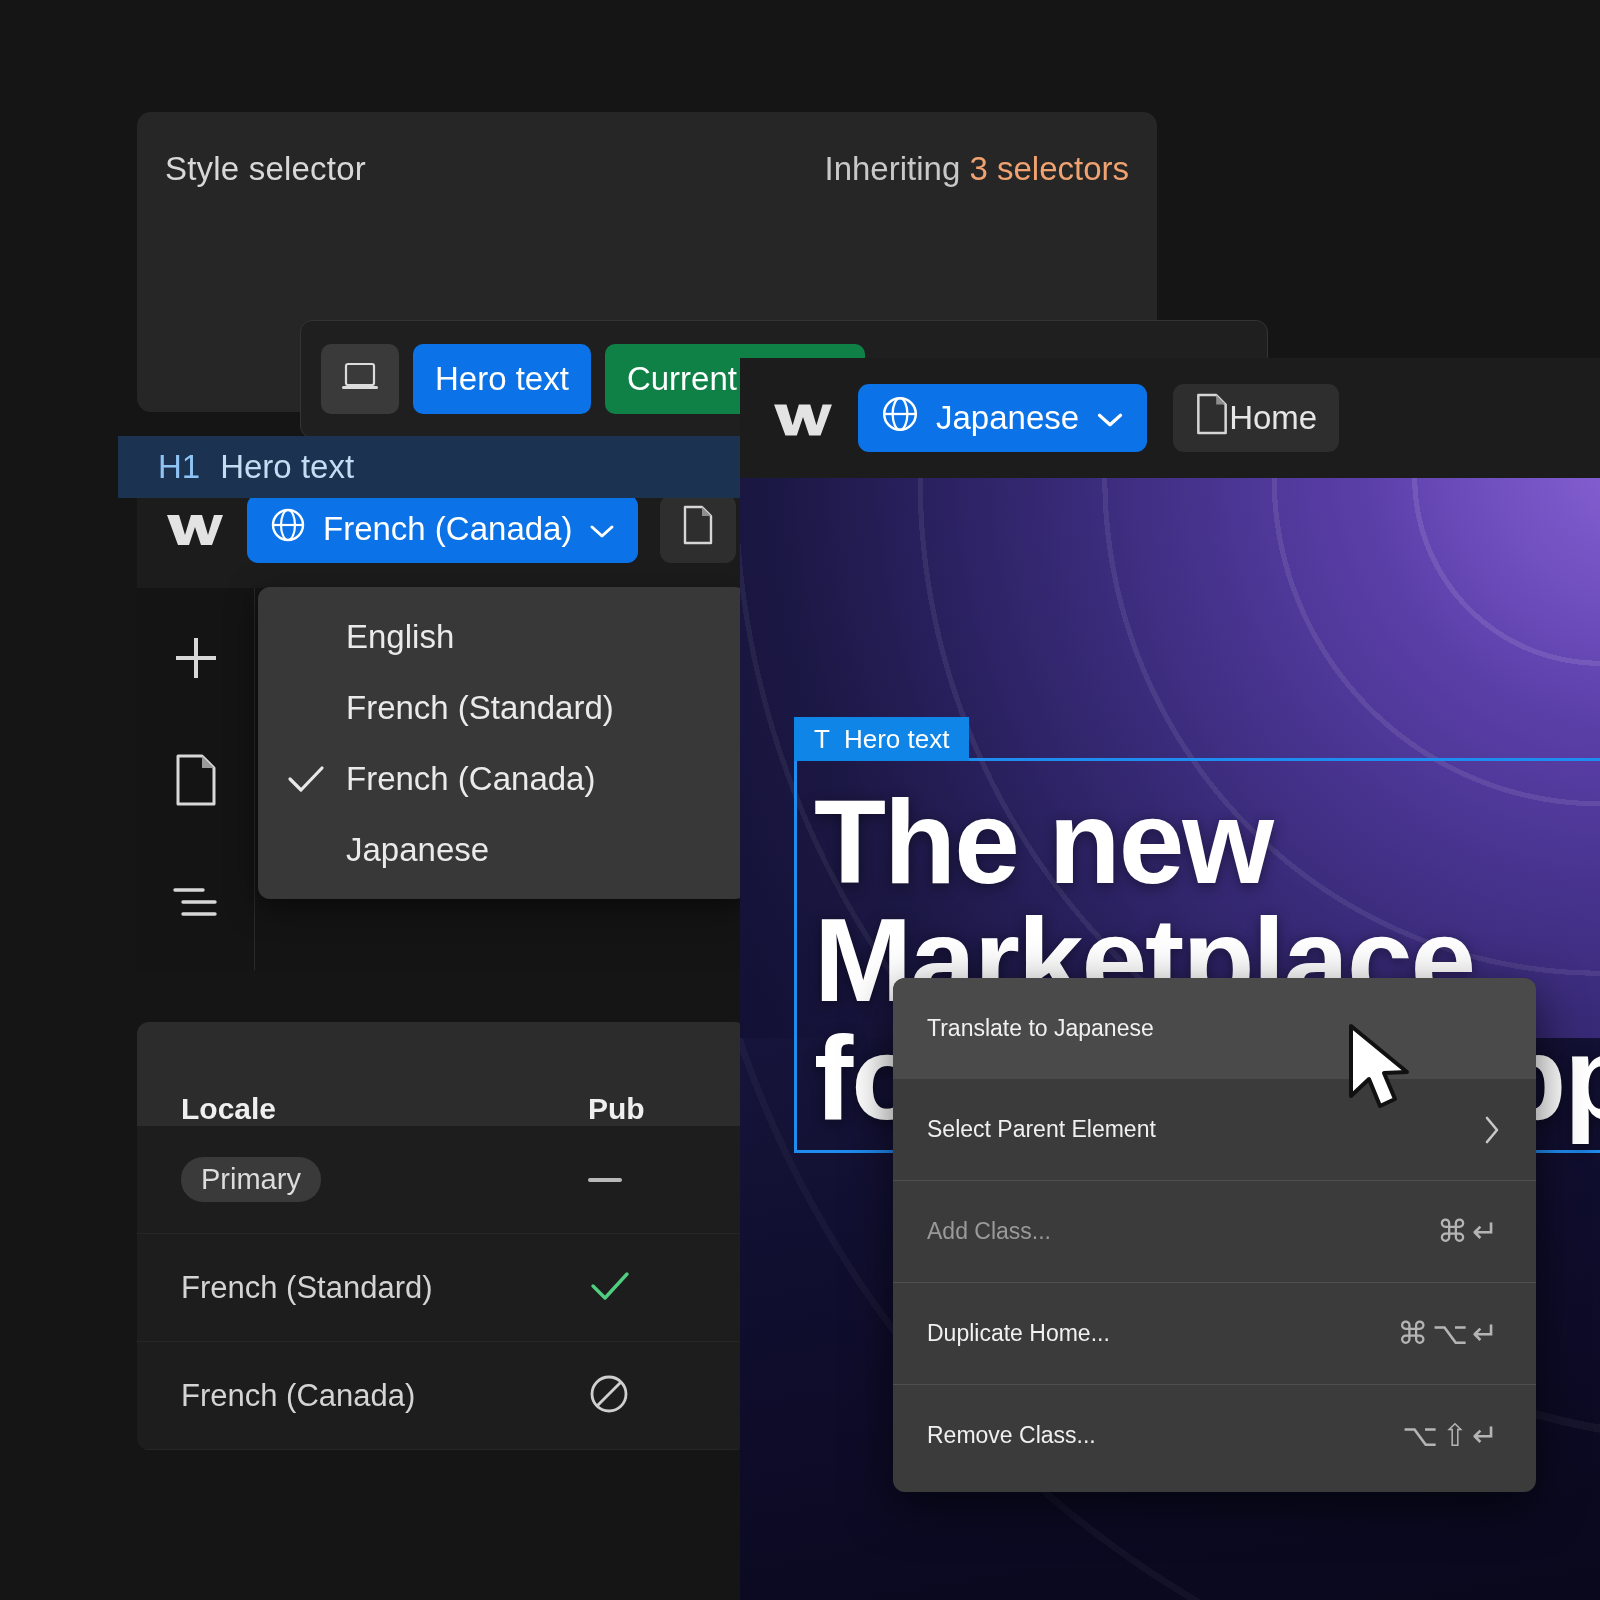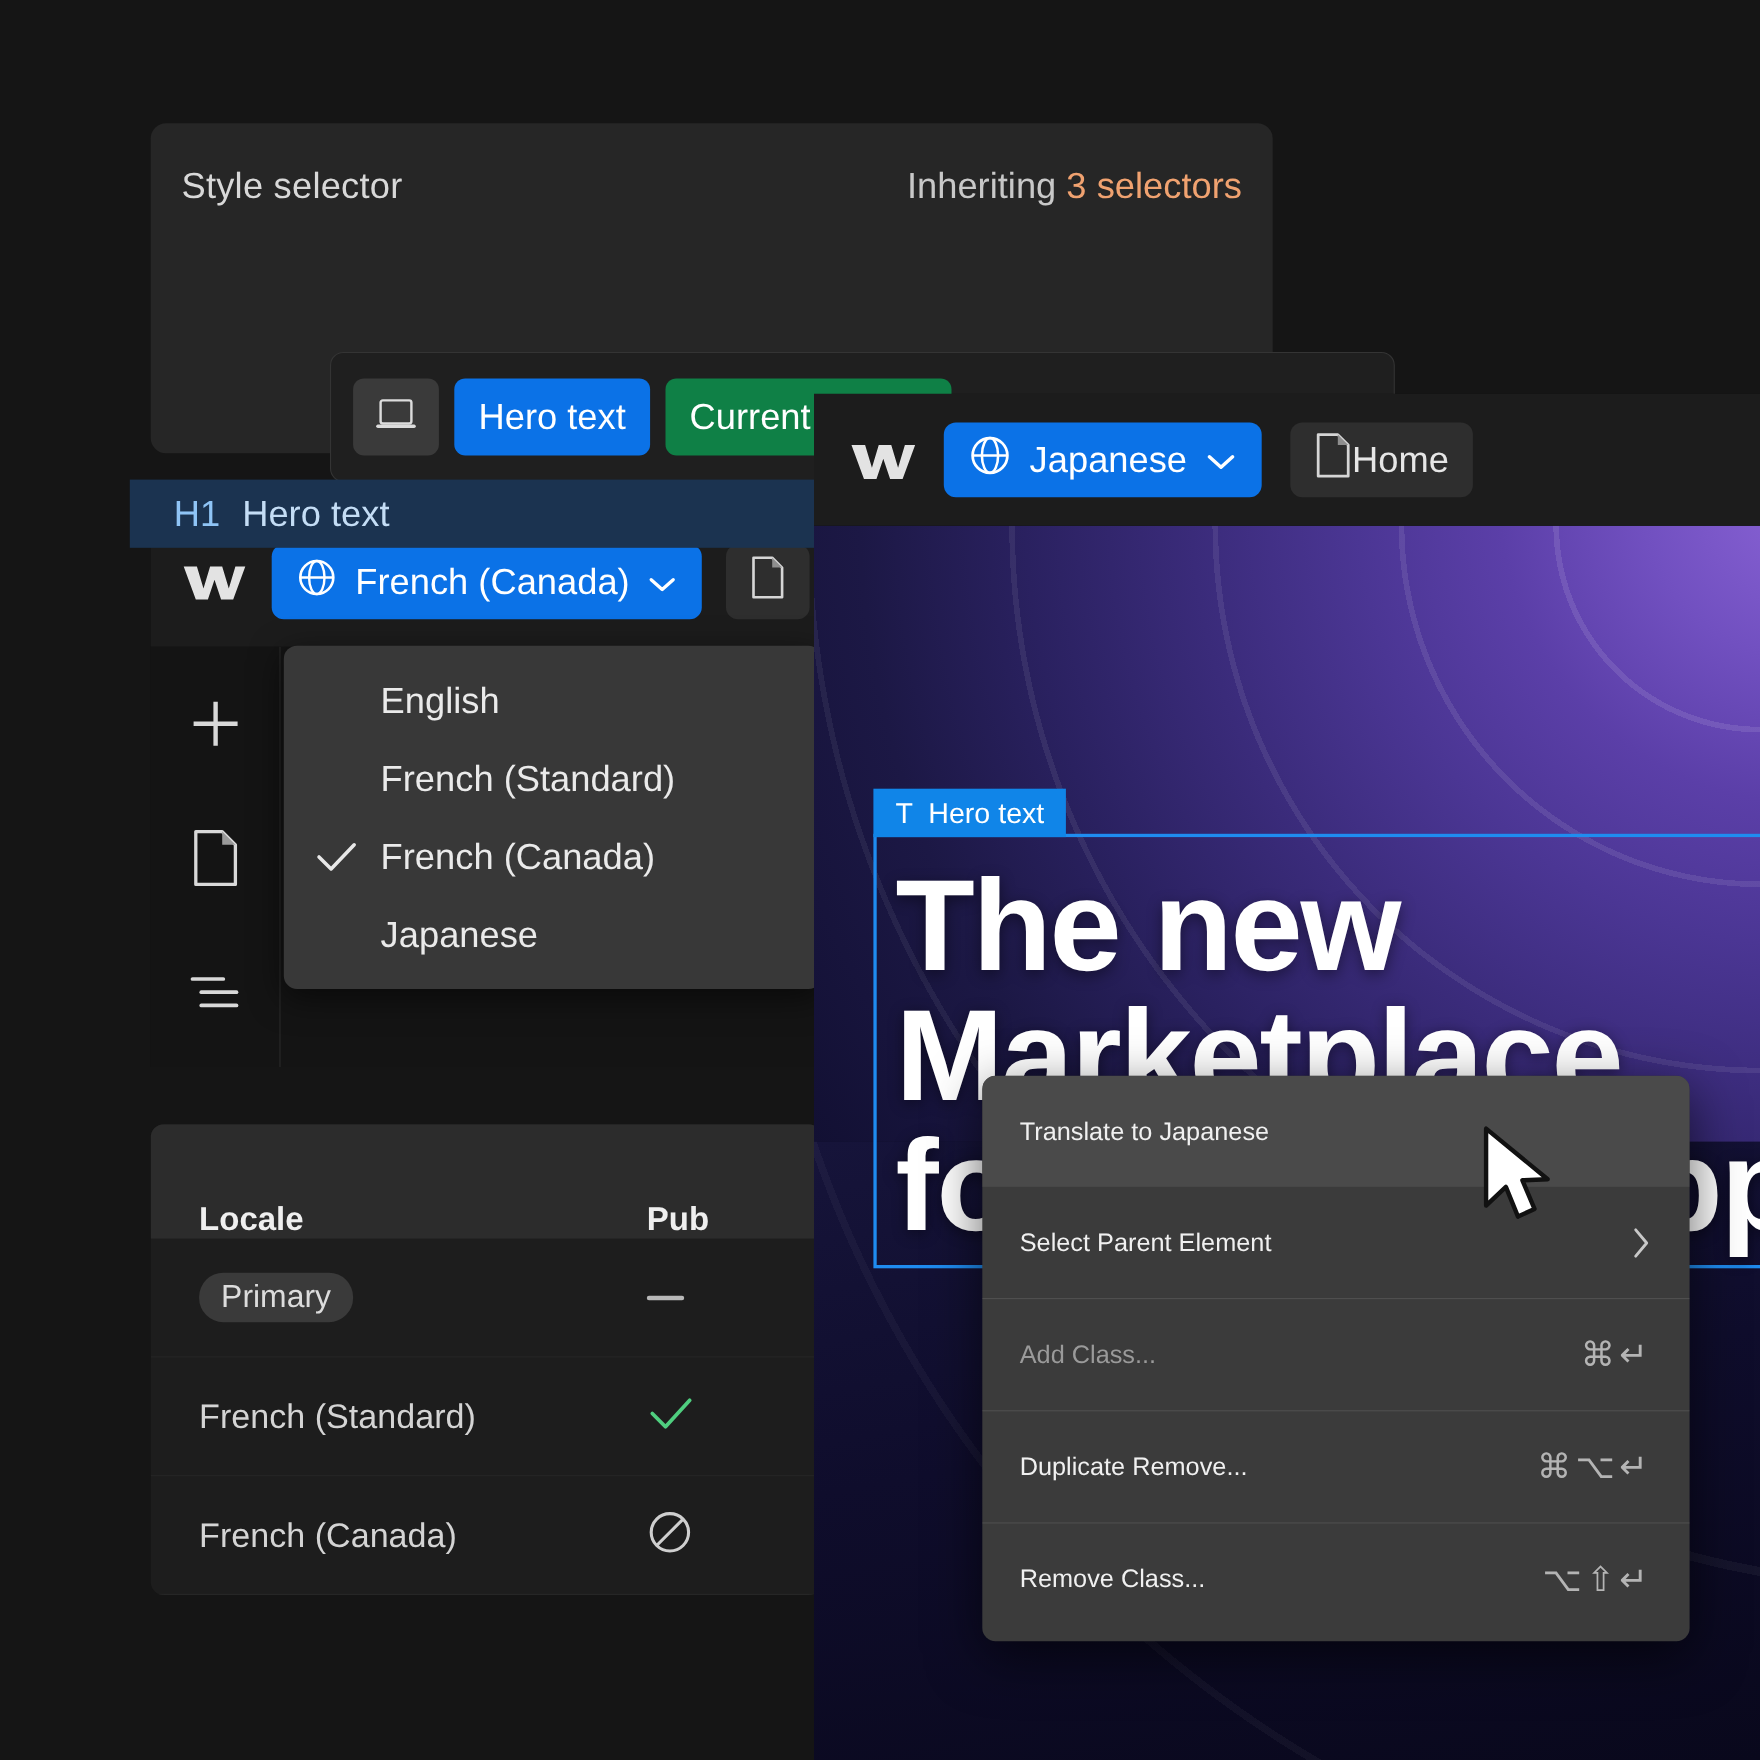--- a/index.html
+++ b/index.html
@@ -440,21 +440,21 @@
     </div>
     <div class="ctx-sep"></div>
     <div class="ctx-item">
       <span class="ctx-label dim">Add Class...</span>
       <span class="ctx-right">
           <span class="ctx-shortcut">⌘↵</span>
         </span>
     </div>
     <div class="ctx-sep"></div>
     <div class="ctx-item">
-      <span class="ctx-label">Duplicate Remove...</span>
+      <span class="ctx-label">Duplicate Home...</span>
       <span class="ctx-right">
           <span class="ctx-shortcut">⌘⌥↵</span>
         </span>
     </div>
     <div class="ctx-sep"></div>
     <div class="ctx-item">
       <span class="ctx-label">Remove Class...</span>
       <span class="ctx-right">
           <span class="ctx-shortcut">⌥⇧↵</span>
         </span>

